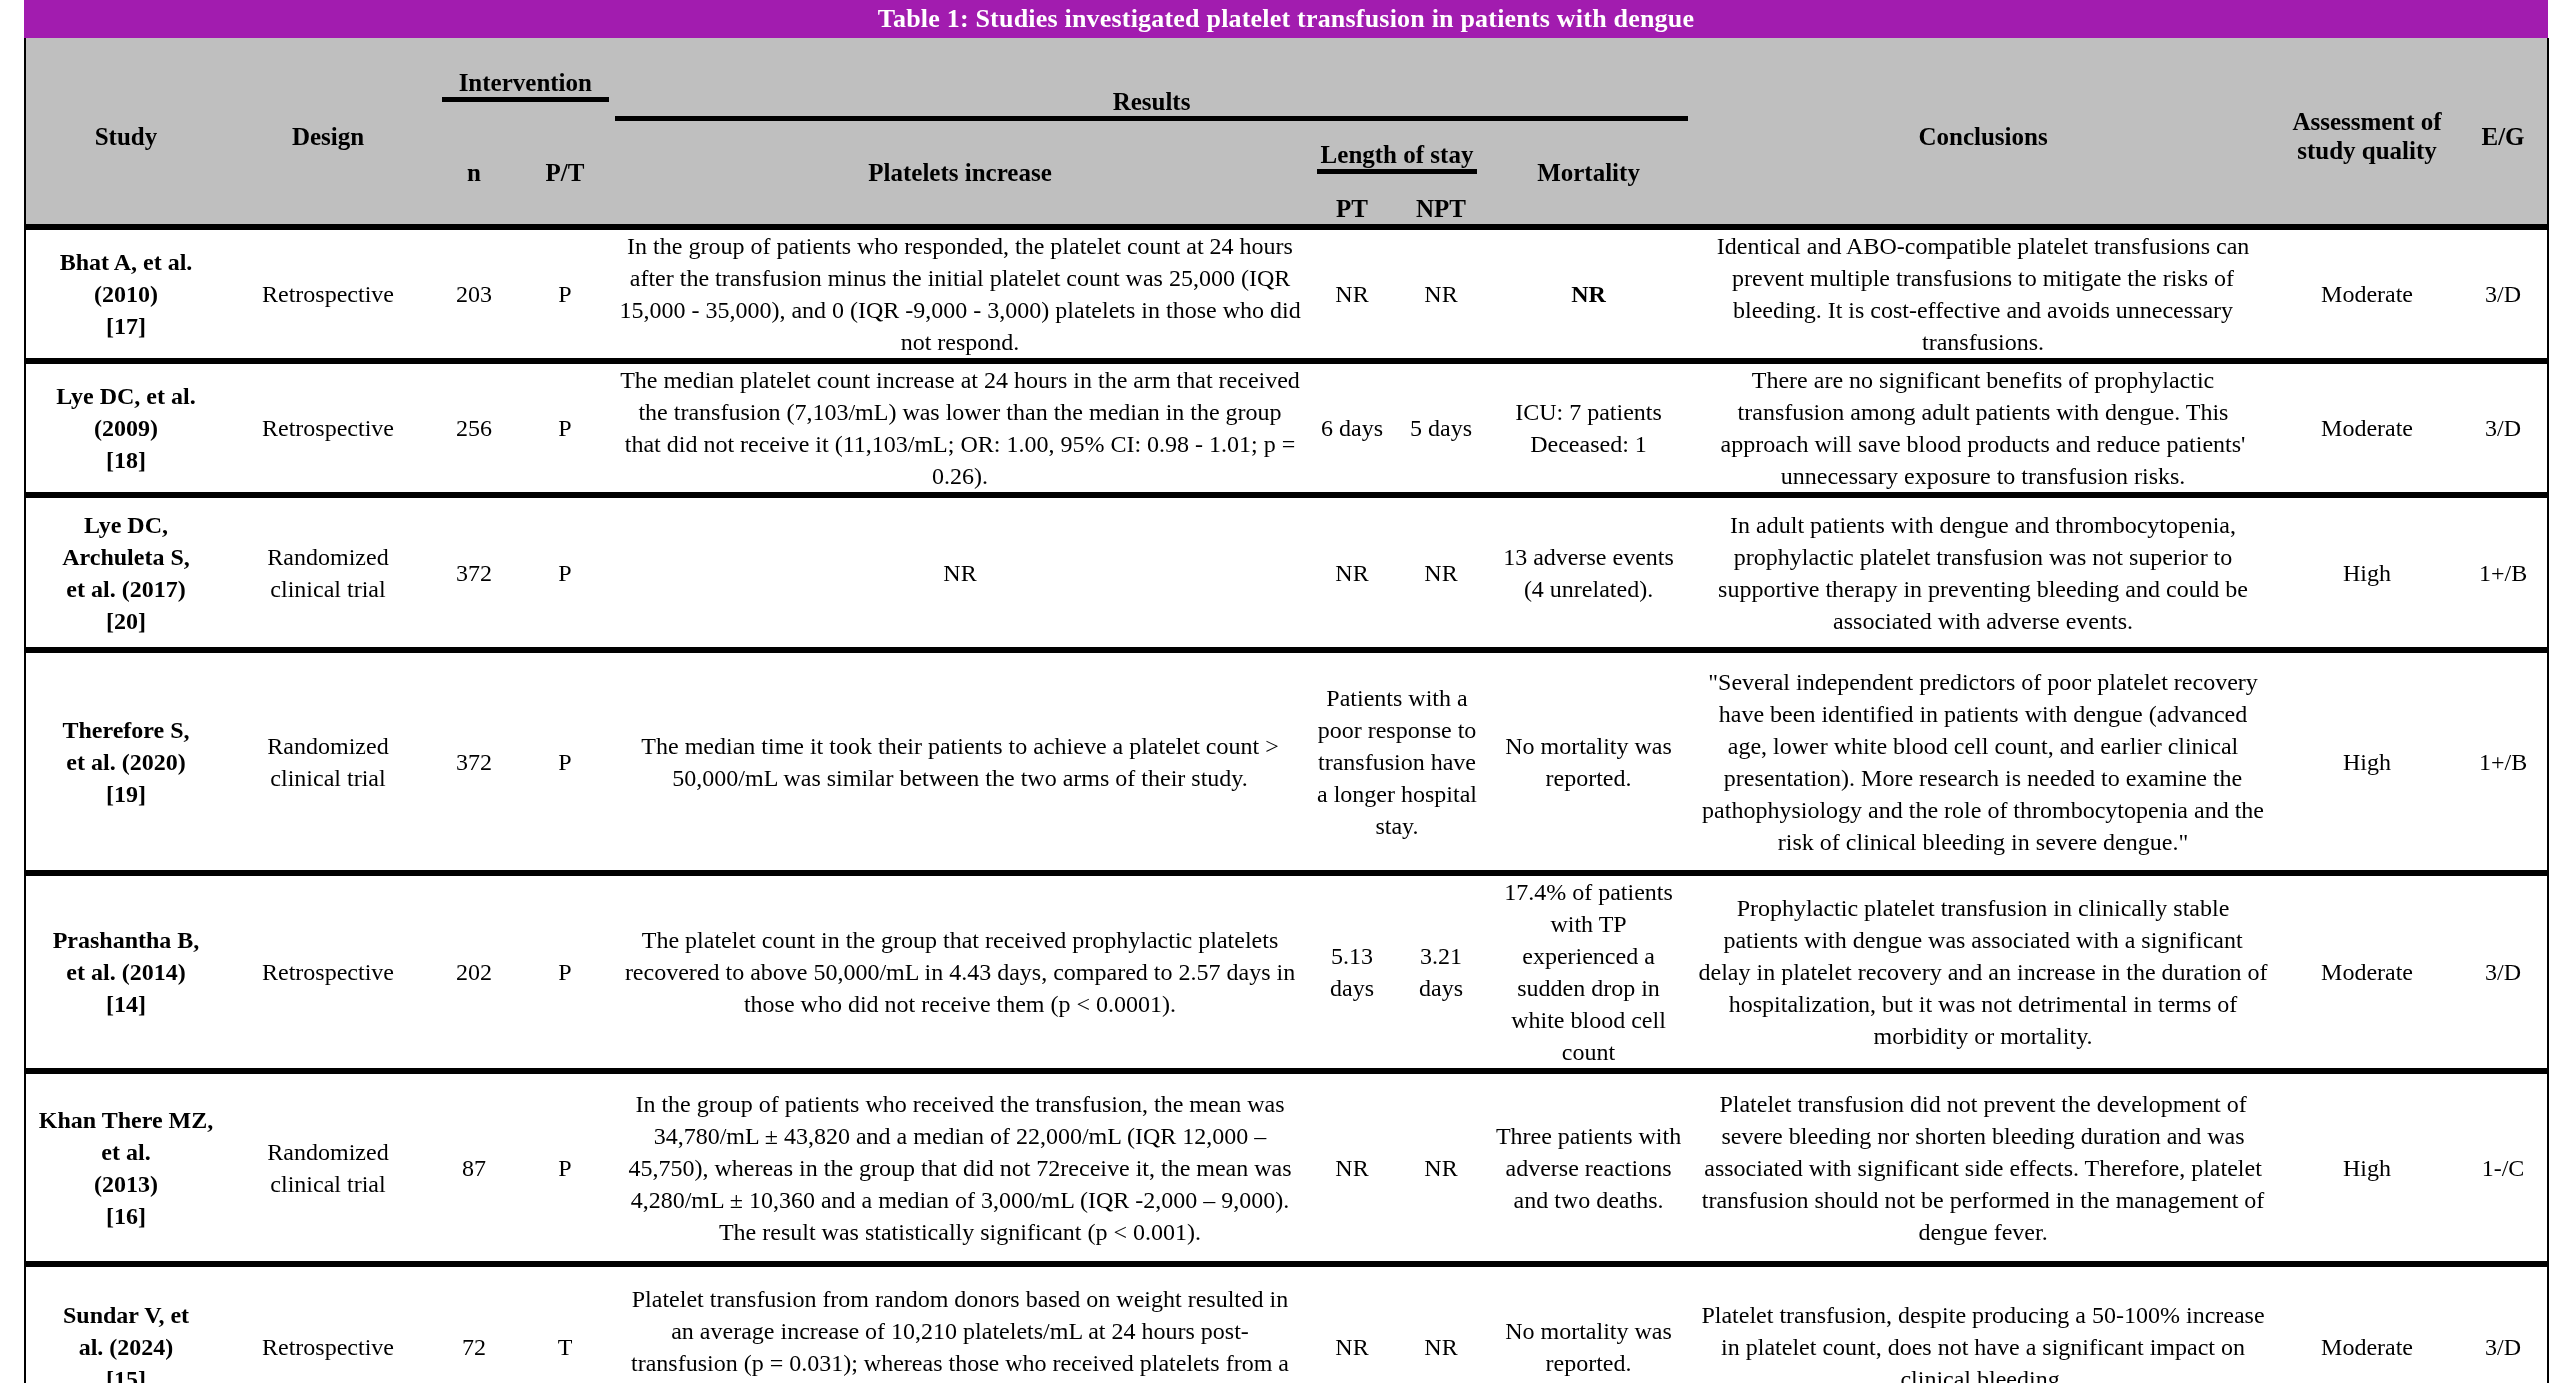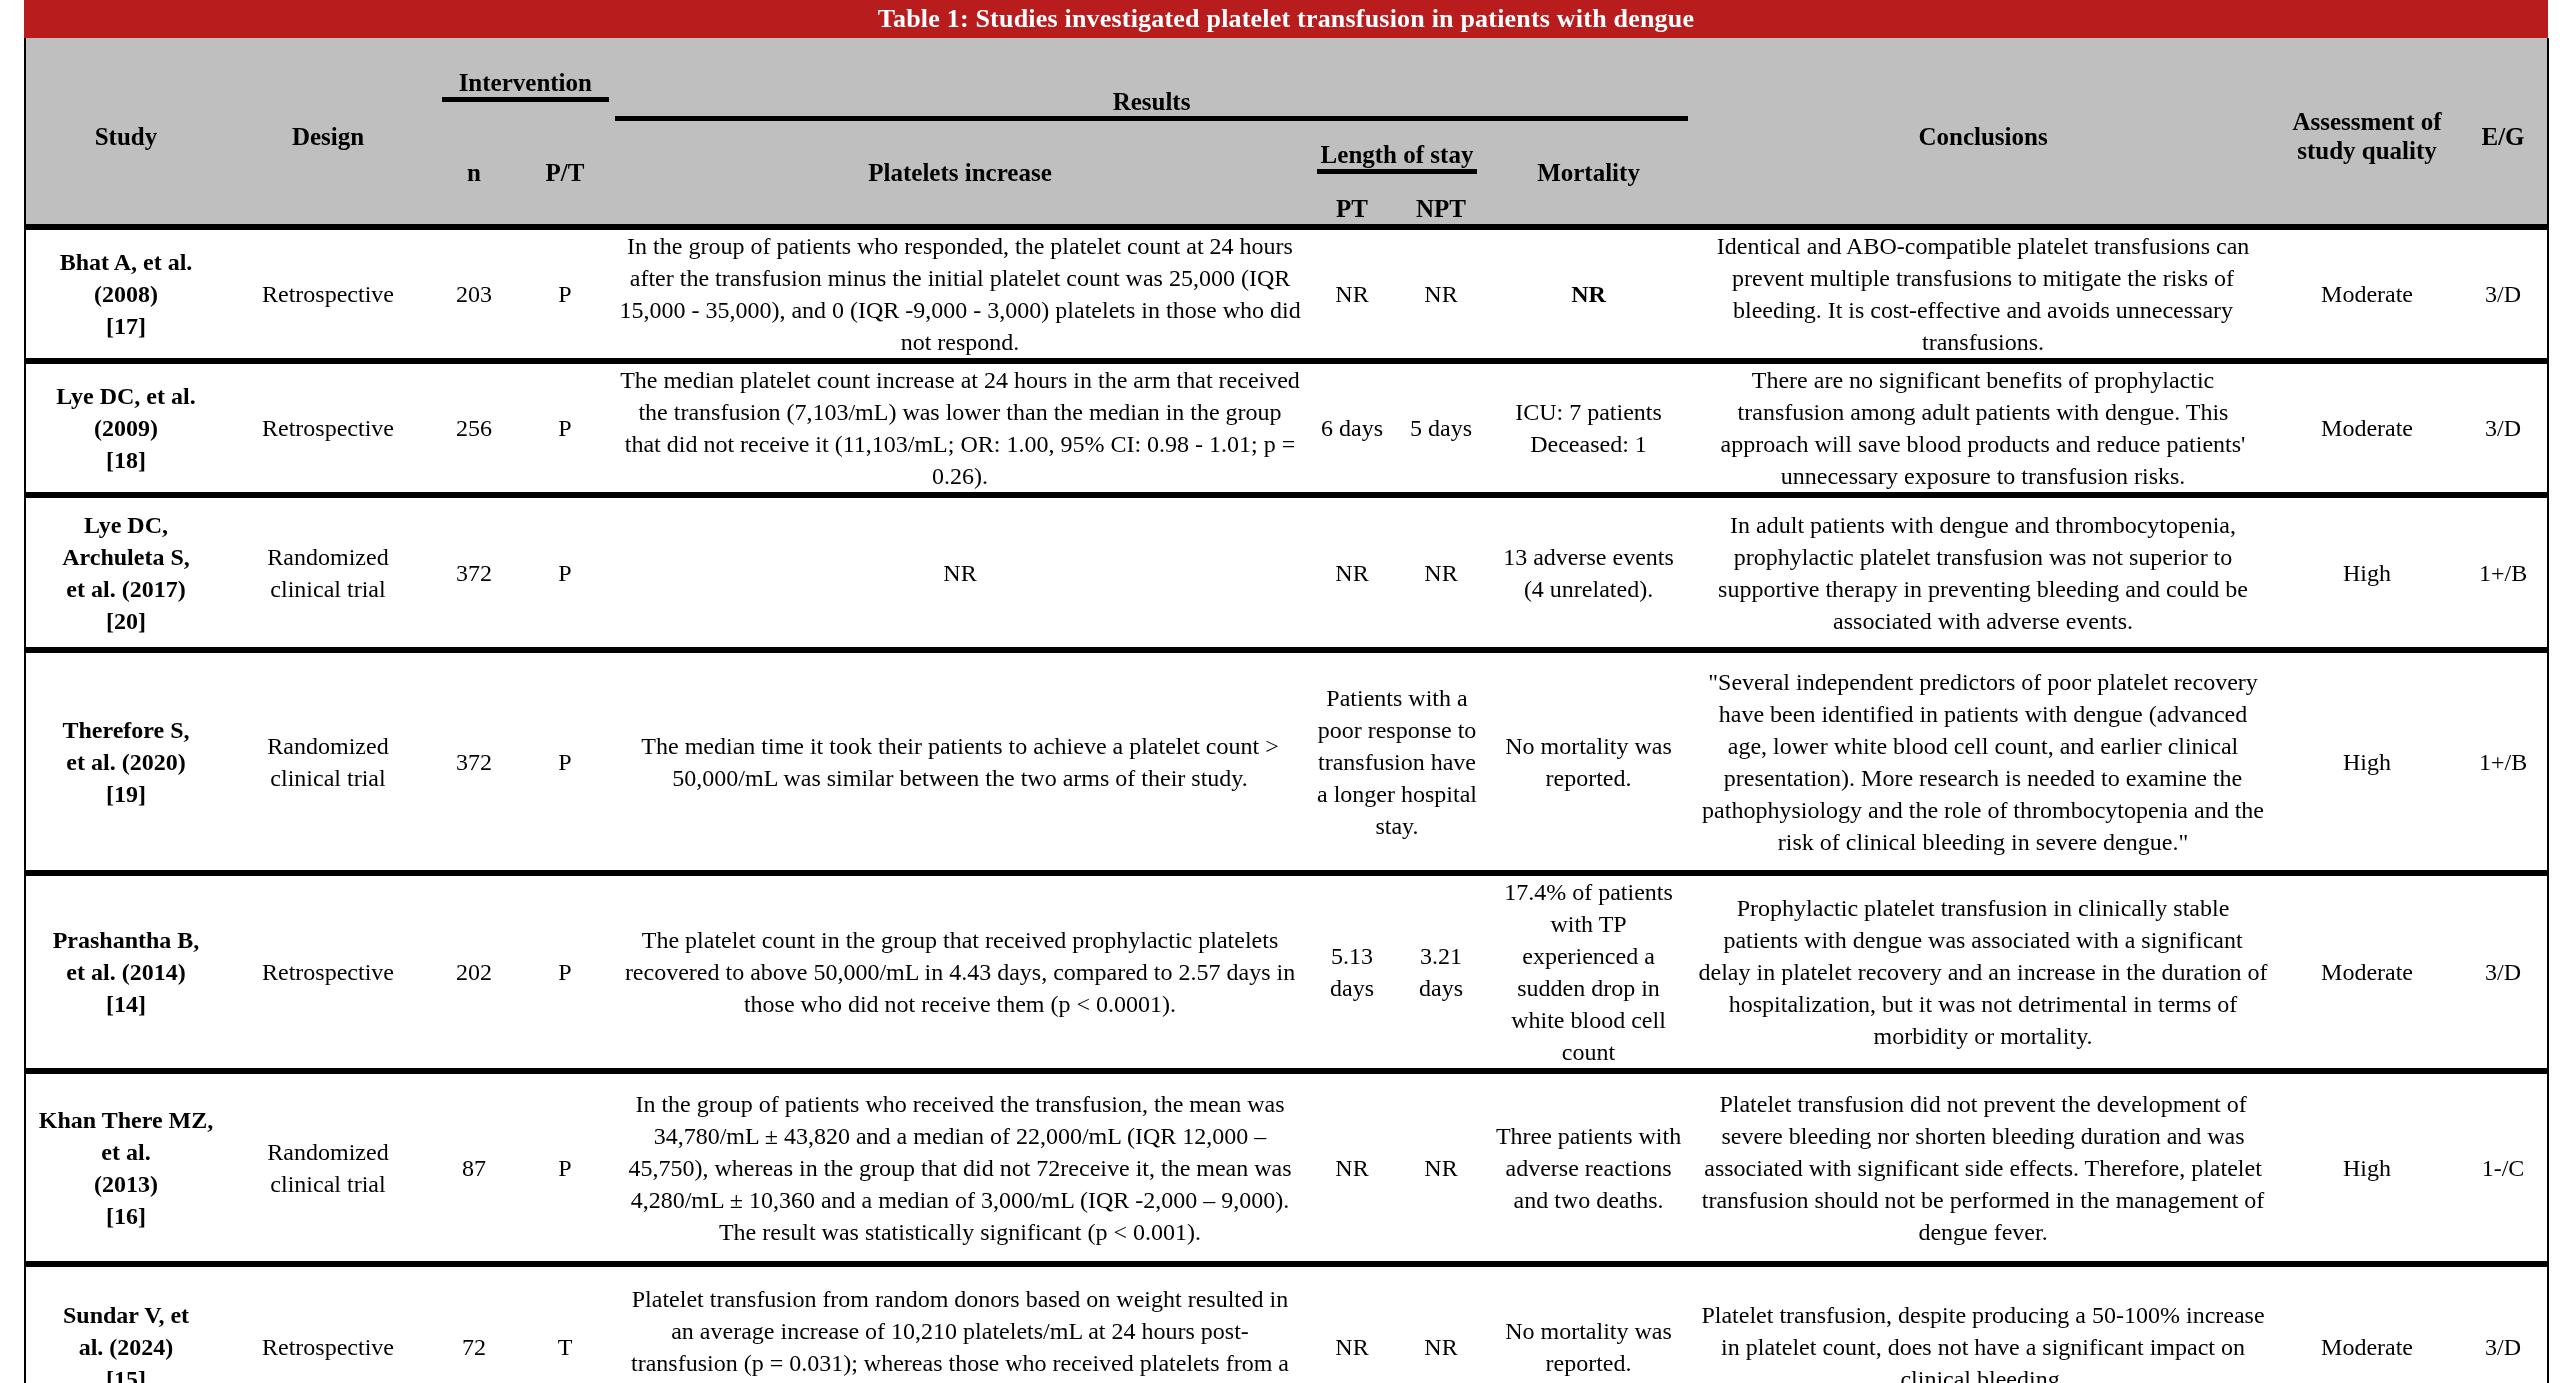--- a/index.html
+++ b/index.html
@@ -1,19 +1,19 @@
 <!DOCTYPE html>
 <html style="font-size:13.7px"><head>
 <meta charset="utf-8">
 <style>
   html, body { margin:0; padding:0; background:#ffffff; }
   body { width:2576px; height:1383px; position:relative; overflow:hidden;
          font-family:"Liberation Serif","DejaVu Serif",serif; color:#000; }
   .tbl { position:absolute; left:24px; top:0; width:2524px; }
-  .title-bar { height:38px; background:#b91c1c; color:#fff; font-weight:bold;
+  .title-bar { height:38px; background:#a21caf; color:#fff; font-weight:bold;
                font-size:26px; display:flex; align-items:center; justify-content:center;
                letter-spacing:0.2px; }
   table { border-collapse:collapse; width:2524px; table-layout:fixed; }
   th { background:#bfbfbf; font-weight:bold; font-size:25px; line-height:29px;
        text-align:center; vertical-align:middle; padding:0 3.4px; }
   td { font-size:24px; line-height:32px; text-align:center; vertical-align:middle;
        padding:0 6.9px; }
   tbody tr { border-top:6px solid #000; }
   tbody tr:last-child { border-bottom:6px solid #000;margin-left:28px; }
   table { border-left:2.6px solid #000; border-right:2.6px solid #000; }
@@ -67,21 +67,21 @@
       <tr>
         <th style="height:29px">PT</th>
         <th>NPT</th>
       </tr>
     </thead>
     <tbody>
 
       <tr style="height:129px">
         <td class="study">
             <div>Bhat A, et al.</div>
-            <div>(2008)</div>
+            <div>(2010)</div>
             <div>[17]</div>
           </td>
         <td>Retrospective</td>
         <td>203</td>
         <td>P</td>
         <td>In the group of patients who responded, the platelet count at 24 hours after the transfusion minus the initial platelet count was 25,000 (IQR 15,000 - 35,000), and 0 (IQR -9,000 - 3,000) platelets in those who did not respond.</td>
         <td>NR</td>
         <td>NR</td>
         <td class="bold">NR</td>
         <td>Identical and ABO-compatible platelet transfusions can prevent multiple transfusions to mitigate the risks of bleeding. It is cost-effective and avoids unnecessary transfusions.</td>

